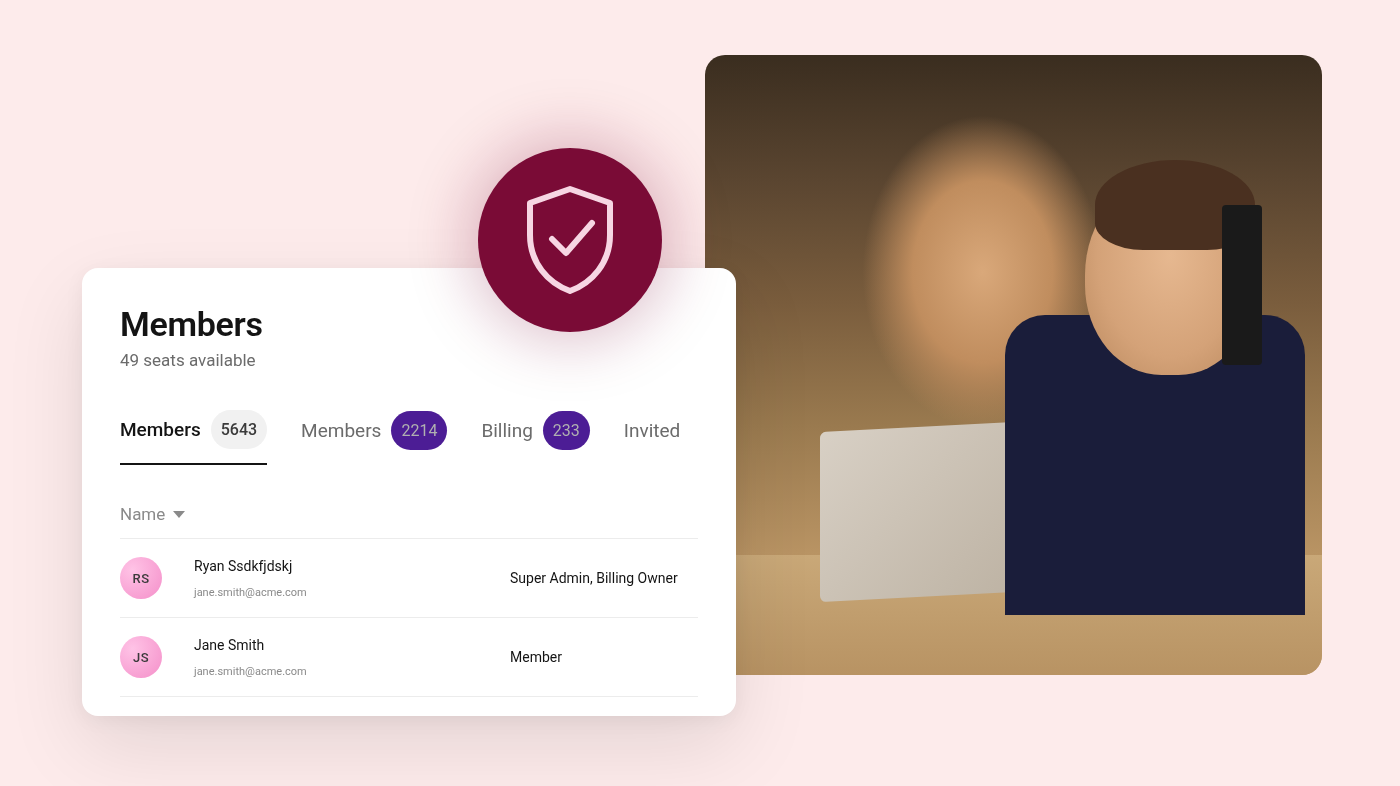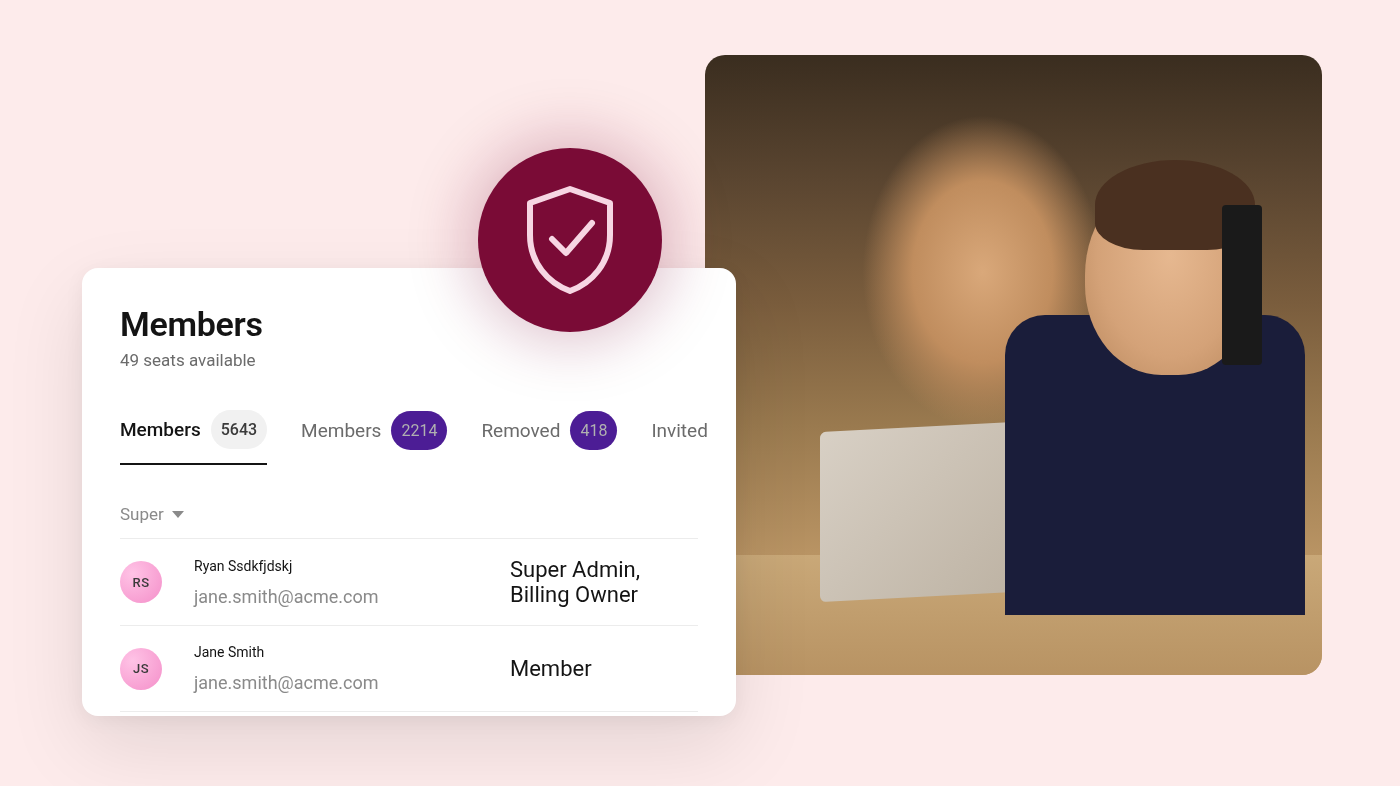--- a/index.html
+++ b/index.html
@@ -175,22 +175,22 @@
     width: 42px; height: 42px;
     border-radius: 50%;
     background: radial-gradient(circle at 30% 30%, #ffc3e6, #f48fc9);
     color: #3a3a3a;
     font-size: 13px;
     font-weight: 500;
     display:flex; align-items:center; justify-content:center;
     letter-spacing:0.5px;
   }
   .uname { font-size: 14px; color:#141414; }
-  .uemail { font-size: 18px; color:#8a8a8a; margin-top:12px;}
-  .utype { font-size: 22px; color:#141414; }
+  .uemail { font-size: 11px; color:#8a8a8a; margin-top:12px;}
+  .utype { font-size: 14px; color:#141414; }
 </style>
 </head>
 <body>
 
 <div class="photo">
   <div class="desk"></div>
   <div class="laptop"></div>
   <div class="torso"></div>
   <div class="head"></div>
   <div class="hair"></div>
@@ -210,32 +210,32 @@
   <div class="tabs">
     <div class="tab active">
       <span>Members</span>
       <span class="count">5643</span>
     </div>
     <div class="tab">
       <span>Members</span>
       <span class="count">2214</span>
     </div>
     <div class="tab">
-      <span>Removed</span>
-      <span class="count">418</span>
+      <span>Billing</span>
+      <span class="count">233</span>
     </div>
     <div class="tab">
       <span>Invited</span>
     </div>
   </div>
 
   <div class="table">
     <div class="thead">
       <div class="th-name">
-        <span>Super</span>
+        <span>Name</span>
         <span class="sort-caret"></span>
       </div>
     </div>
 
     <div class="row">
       <div class="user">
         <div class="avatar">RS</div>
         <div>
           <div class="uname">Ryan Ssdkfjdskj</div>
           <div class="uemail">jane.smith@acme.com</div>

